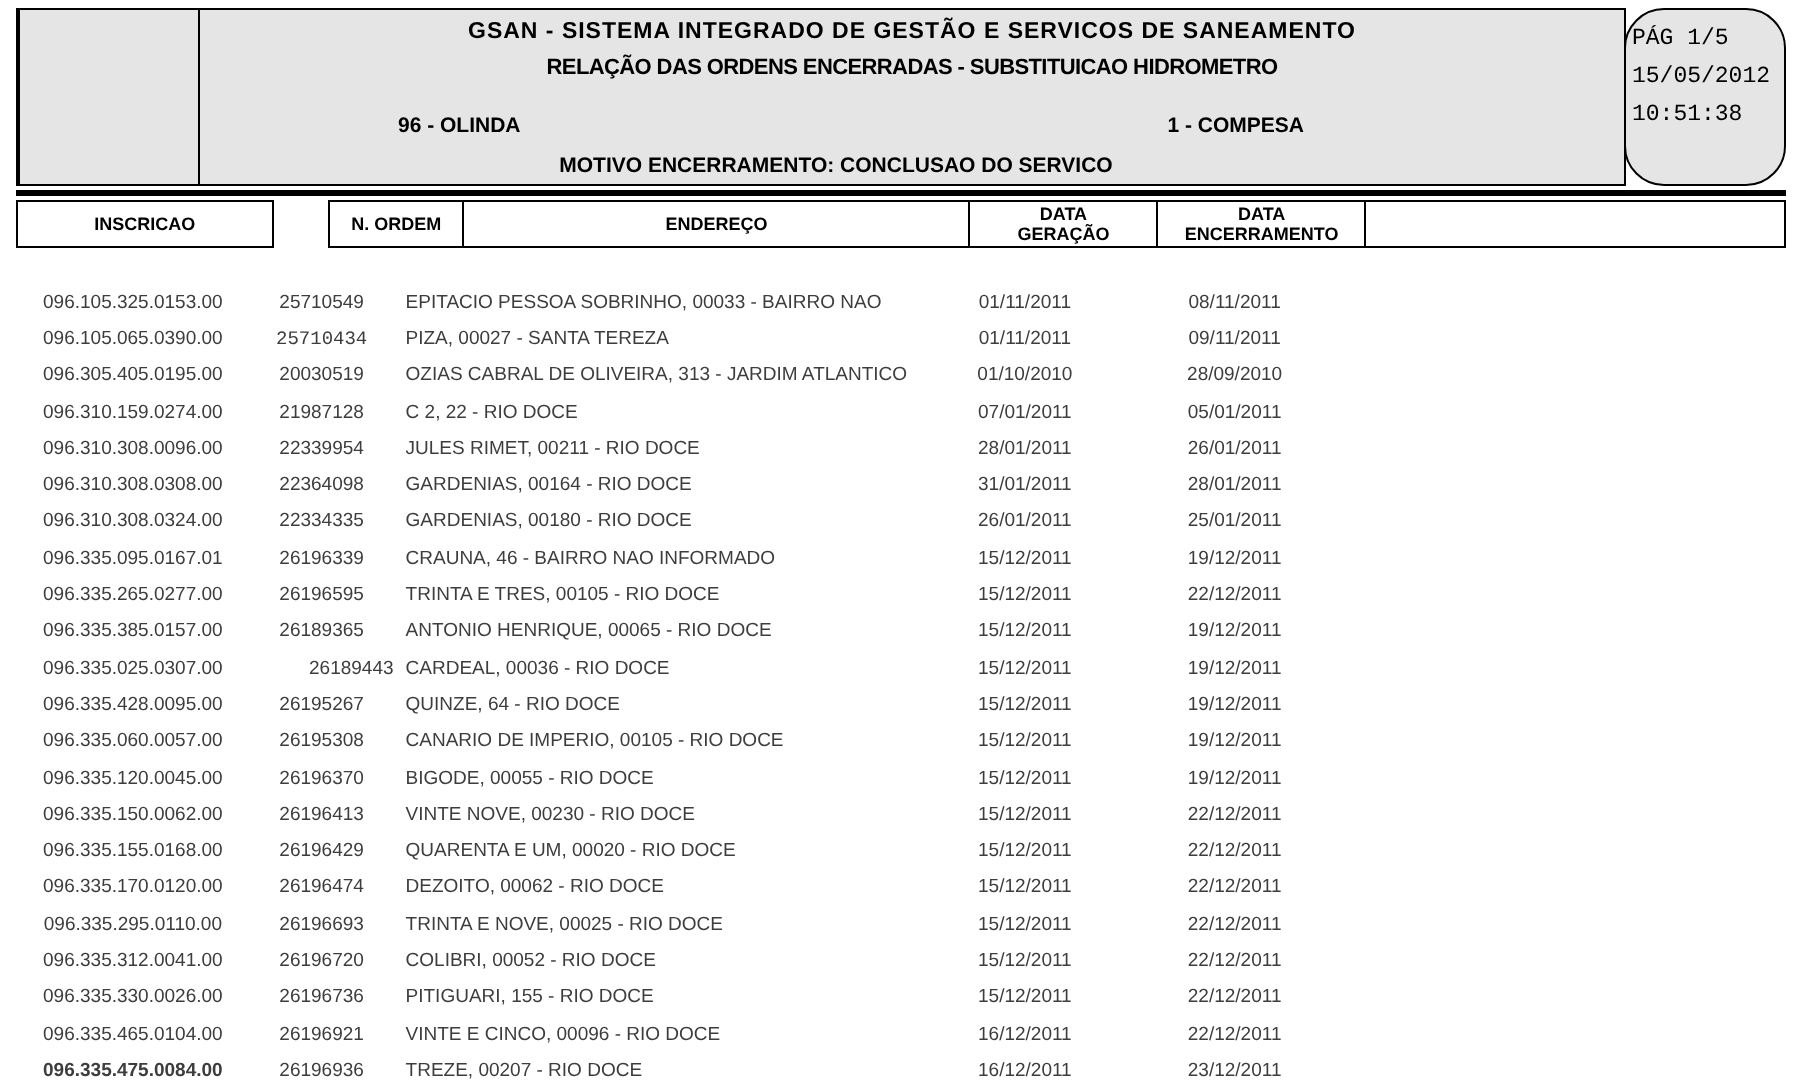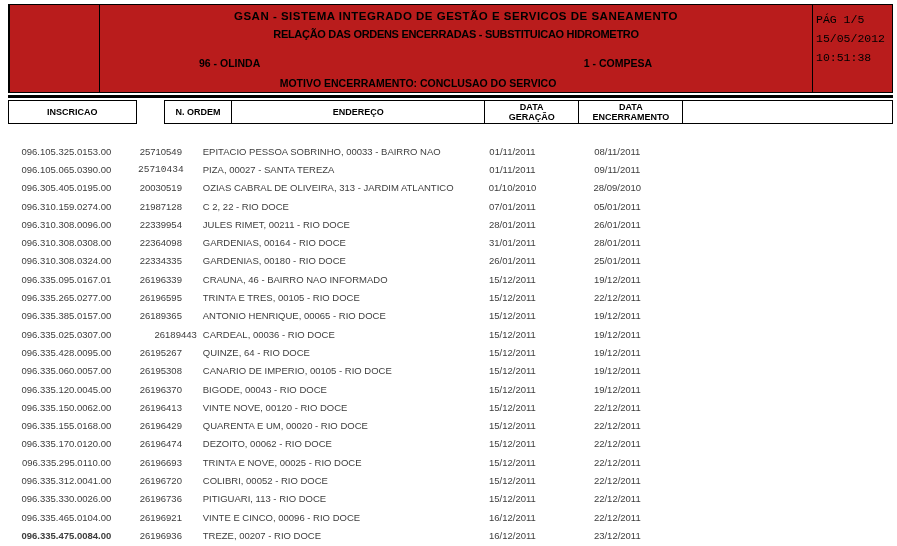--- a/index.html
+++ b/index.html
@@ -12,21 +12,21 @@
     height: 546px;
     position: relative;
     overflow: hidden;
     font-family: "Liberation Sans", sans-serif;
     color: #000;
   }
   .box {
     position: absolute;
     border: 1px solid #000;
     box-sizing: border-box;
-    background: #b91c1c;
+    background: #e5e5e5;
   }
   .logo-box { left: 8px; top: 4px; width: 92px; height: 89px; border-left-width: 2px; }
   .main-box { left: 99px; top: 4px; width: 714px; height: 89px; }
   .page-box { left: 812px; top: 4px; width: 81px; height: 89px; }
 
   .main-box .title {
     margin-top: 5px;
     text-align: center;
     font-size: 11.5px;
     font-weight: bold;
@@ -58,20 +58,21 @@
     font-size: 10.5px;
     font-weight: bold;
     line-height: 11px;
   }
 
   .page-box {
     font-family: "Liberation Mono", "DejaVu Sans Mono", monospace;
     font-size: 11.5px;
     line-height: 19px;
     padding: 5px 0 0 3px;
+    border-radius: 20px;
   }
 
   .thick-rule {
     position: absolute;
     left: 8px; top: 95px;
     width: 885px; height: 3px;
     background: #000;
   }
 
   .thead {
@@ -250,29 +251,29 @@
       <div class="td" style="width: 117px;">096.335.060.0057.00</div>
       <div class="td" style="width: 72px;">26195308</div>
       <div class="td align-left" style="width: 266px;">CANARIO DE IMPERIO, 00105 - RIO DOCE</div>
       <div class="td" style="width: 100px;">15/12/2011</div>
       <div class="td" style="width: 110px;">19/12/2011</div>
       <div class="td" style="width: 221px;"></div>
     </div>
     <div class="tr">
       <div class="td" style="width: 117px;">096.335.120.0045.00</div>
       <div class="td" style="width: 72px;">26196370</div>
-      <div class="td align-left" style="width: 266px;">BIGODE, 00043 - RIO DOCE</div>
+      <div class="td align-left" style="width: 266px;">BIGODE, 00055 - RIO DOCE</div>
       <div class="td" style="width: 100px;">15/12/2011</div>
       <div class="td" style="width: 110px;">19/12/2011</div>
       <div class="td" style="width: 221px;"></div>
     </div>
     <div class="tr">
       <div class="td" style="width: 117px;">096.335.150.0062.00</div>
       <div class="td" style="width: 72px;">26196413</div>
-      <div class="td align-left" style="width: 266px;">VINTE NOVE, 00120 - RIO DOCE</div>
+      <div class="td align-left" style="width: 266px;">VINTE NOVE, 00230 - RIO DOCE</div>
       <div class="td" style="width: 100px;">15/12/2011</div>
       <div class="td" style="width: 110px;">22/12/2011</div>
       <div class="td" style="width: 221px;"></div>
     </div>
     <div class="tr">
       <div class="td" style="width: 117px;">096.335.155.0168.00</div>
       <div class="td" style="width: 72px;">26196429</div>
       <div class="td align-left" style="width: 266px;">QUARENTA E UM, 00020 - RIO DOCE</div>
       <div class="td" style="width: 100px;">15/12/2011</div>
       <div class="td" style="width: 110px;">22/12/2011</div>
@@ -298,21 +299,21 @@
       <div class="td" style="width: 117px;">096.335.312.0041.00</div>
       <div class="td" style="width: 72px;">26196720</div>
       <div class="td align-left" style="width: 266px;">COLIBRI, 00052 - RIO DOCE</div>
       <div class="td" style="width: 100px;">15/12/2011</div>
       <div class="td" style="width: 110px;">22/12/2011</div>
       <div class="td" style="width: 221px;"></div>
     </div>
     <div class="tr">
       <div class="td" style="width: 117px;">096.335.330.0026.00</div>
       <div class="td" style="width: 72px;">26196736</div>
-      <div class="td align-left" style="width: 266px;">PITIGUARI, 113 - RIO DOCE</div>
+      <div class="td align-left" style="width: 266px;">PITIGUARI, 155 - RIO DOCE</div>
       <div class="td" style="width: 100px;">15/12/2011</div>
       <div class="td" style="width: 110px;">22/12/2011</div>
       <div class="td" style="width: 221px;"></div>
     </div>
     <div class="tr">
       <div class="td" style="width: 117px;">096.335.465.0104.00</div>
       <div class="td" style="width: 72px;">26196921</div>
       <div class="td align-left" style="width: 266px;">VINTE E CINCO, 00096 - RIO DOCE</div>
       <div class="td" style="width: 100px;">16/12/2011</div>
       <div class="td" style="width: 110px;">22/12/2011</div>

